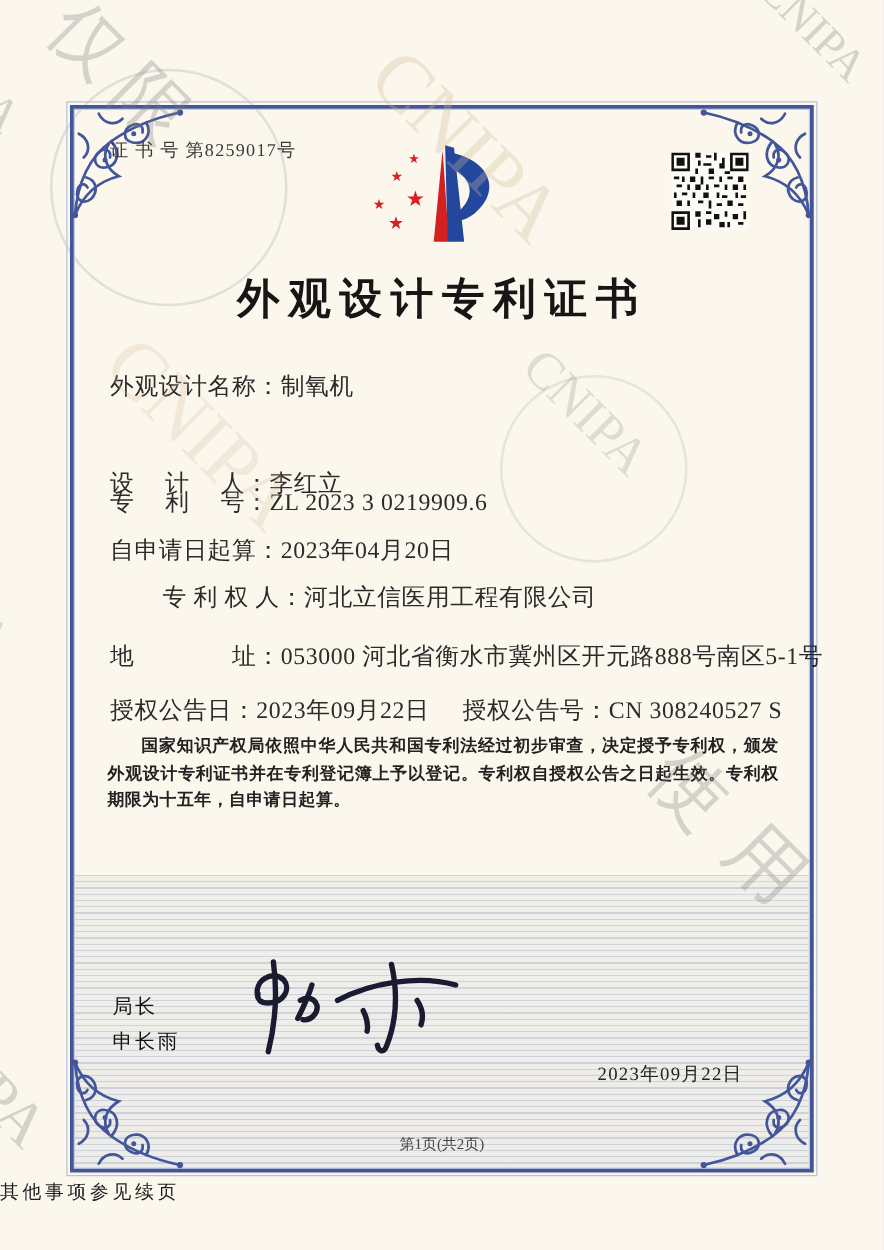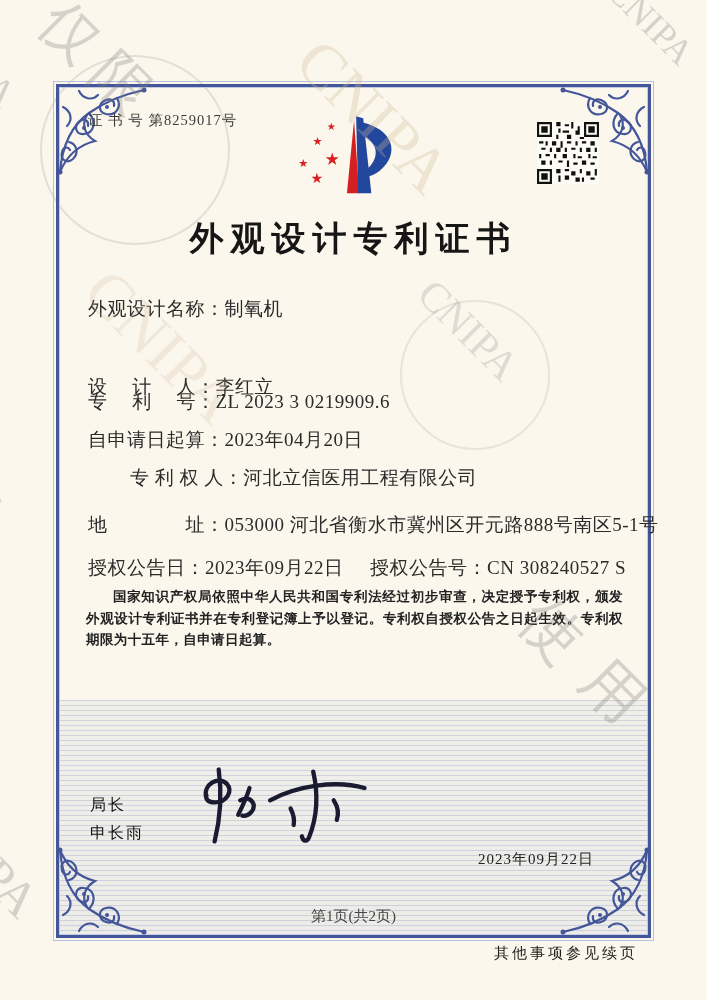--- a/index.html
+++ b/index.html
@@ -37,22 +37,22 @@
   .field{position:absolute;left:88px;width:540px;font-size:19px;color:var(--text_dark);letter-spacing:.5px;z-index:4;white-space:nowrap;}
   .field .sub2{position:absolute;left:282px;top:0;}
   .paras{position:absolute;left:86px;width:537px;font-size:13.5px;color:#222;line-height:21.5px;
          letter-spacing:.4px;text-align:justify;z-index:4;}
   .paras p{margin:0;text-indent:2em;}
   .sig-title{position:absolute;left:90px;top:795px;font-size:16px;color:#111;letter-spacing:2px;z-index:4;}
   .sig-name{position:absolute;left:90px;top:823px;font-size:16px;color:#111;letter-spacing:2px;z-index:4;}
   .sig-hand{position:absolute;left:192px;top:763px;width:190px;height:88px;z-index:4;}
   .sig-hand svg{width:100%;height:100%;display:block;}
   .issue-date{position:absolute;left:478px;top:850px;font-size:15px;color:#222;z-index:4;letter-spacing:1px;}
-  .page-num{position:absolute;left:56px;top:907px;width:595px;text-align:center;font-size:15px;color:#444;z-index:4;}
-  .cont-note{position:absolute;left:0;top:944px;width:638px;text-align:right;font-size:15px;color:#1d1d1d;
+  .page-num{position:absolute;left:56px;top:907px;width:595px;text-align:center;font-size:12px;color:#444;z-index:4;}
+  .cont-note{position:absolute;left:0;top:944px;width:638px;text-align:left;font-size:15px;color:#1d1d1d;
              letter-spacing:3px;z-index:4;}
 </style>
 </head>
 <body>
 
 <div class="page">
 
   <div class="wm-circle" style="left:40px;top:55px;width:190px;height:190px;"></div>
   <div class="wm-circle" style="left:400px;top:300px;width:150px;height:150px;border-color:rgba(130,130,130,.16);"></div>
 

